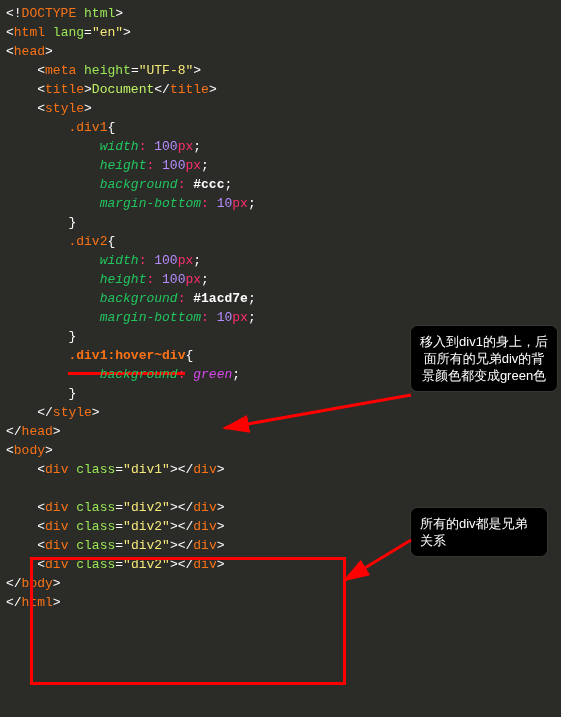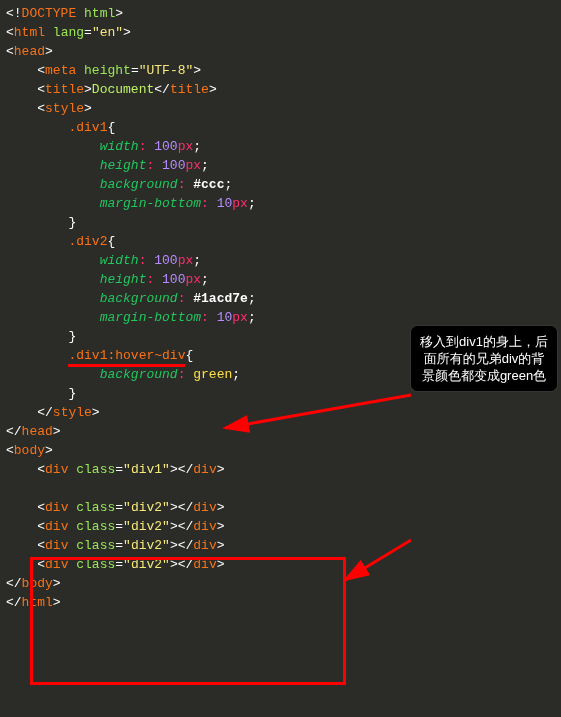--- a/index.html
+++ b/index.html
@@ -29,27 +29,28 @@
   .attr  { color: #9be857; }     
   .eq    { color: #ffffff; }
   .str   { color: #f6e97a; }     
   .plain { color: #bef264; }     
   .prop  { color: #22c55e; font-style: italic; } 
   .colon { color: #ff2e6f; }
   .num   { color: #b78cff; text-align: right; }     
   .unit  { color: #ff2e6f; }     
   .hex   { color: #ffffff; font-weight: bold; }     
   .brace { color: #ffffff; }
-  .kw    { color: #fde047; }     
+  .kw    { color: #d946ef; font-style: italic; }     
   .punc  { color: #ffffff; }
 
   
   .underline {
     border-bottom: 3px solid #ff0000;
-    padding-bottom: 1px;
+    padding-bottom: 9px;
+    font-weight: bold;
   }
 
   
   .callout {
     position: absolute;
     background: #000000;
     color: #ffffff;
     border: 1px solid #000;
     border-radius: 6px;
     padding: 6px 8px;
@@ -112,20 +113,23 @@
     <span class="ang">&lt;</span><span class="tag">div</span> <span class="attr">class</span><span class="eq">=</span><span class="str">"div2"</span><span class="ang">&gt;</span><span class="ang">&lt;/</span><span class="tag">div</span><span class="ang">&gt;</span>
 <span class="ang">&lt;/</span><span class="tag">body</span><span class="ang">&gt;</span>
 <span class="ang">&lt;/</span><span class="tag">html</span><span class="ang">&gt;</span></div>
 
   <div class="redbox" style="left:30px; top:557px; width:310px; height:122px;"></div>
 
   <div class="callout" style="left:411px; top:326px; width:128px;text-align:center;">
     <span>移入到div1的身上，后面所有的兄弟div的背景颜色都变成green色</span>
   </div>
 
+  <div class="callout" style="left:411px; top:508px; width:118px;">
+    <span>所有的div都是兄弟关系</span>
+  </div>
 
   <svg class="arrows">
     <defs>
       <marker id="ah" markerWidth="10" markerHeight="10" refX="8" refY="3" orient="auto">
         <path d="M0,0 L9,3 L0,6 Z" fill="#ff0000"></path>
       </marker>
     </defs>
 
     <line x1="411" y1="395" x2="225" y2="428" stroke="#ff0000" stroke-width="3" marker-end="url(#ah)"></line>
 

